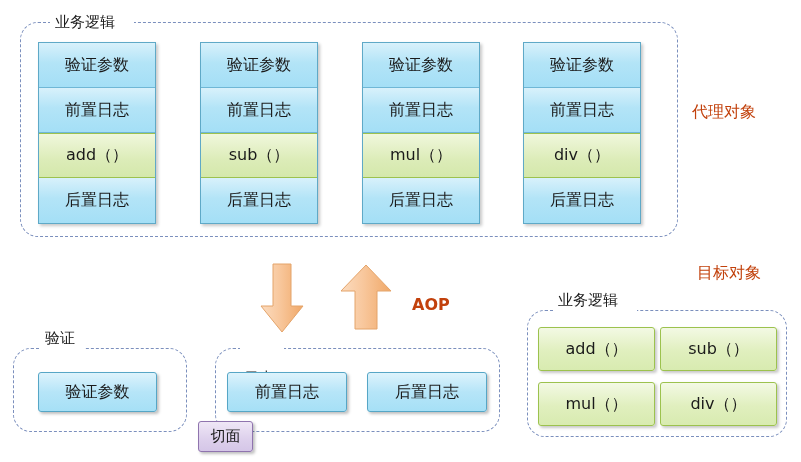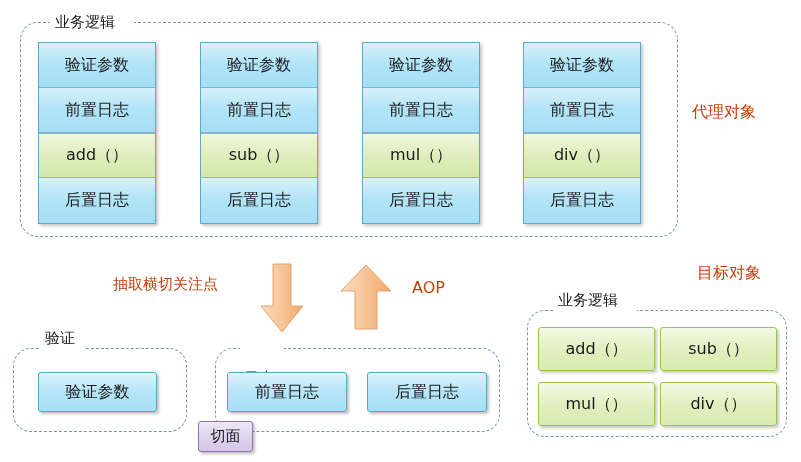--- a/index.html
+++ b/index.html
@@ -163,23 +163,22 @@
     <div class="strip strip-blue">后置日志</div>
   </div>
 
   <div class="card" style="left:523px; top:42px;">
     <div class="strip strip-blue">验证参数</div>
     <div class="strip strip-blue">前置日志</div>
     <div class="strip strip-green">div（）</div>
     <div class="strip strip-blue">后置日志</div>
   </div>
 
-  <div class="label" style="left:113px; top:277px;">抽取横切关注点</div>
-
-  <div class="label label-lg" style="left:412px; top:280px;">AOP</div>
+
+  <div class="label label-lg" style="left:412px; top:297px;font-weight:bold;">AOP</div>
 
   <svg class="arrow" style="left:258px; top:258px;" width="48" height="80" viewBox="0 0 48 80">
     <defs>
       <linearGradient id="gDown" x1="0" y1="0" x2="1" y2="0">
         <stop offset="0%" stop-color="#fbdcc0"></stop>
         <stop offset="45%" stop-color="#f8c79c"></stop>
         <stop offset="100%" stop-color="#f0a868"></stop>
       </linearGradient>
     </defs>
     <polygon points="12,4 30,4 30,46 42,46 21,72 0,46 12,46" fill="url(#gDown)" stroke="#e4a46a" stroke-width="1" transform="translate(3,2)"></polygon>

